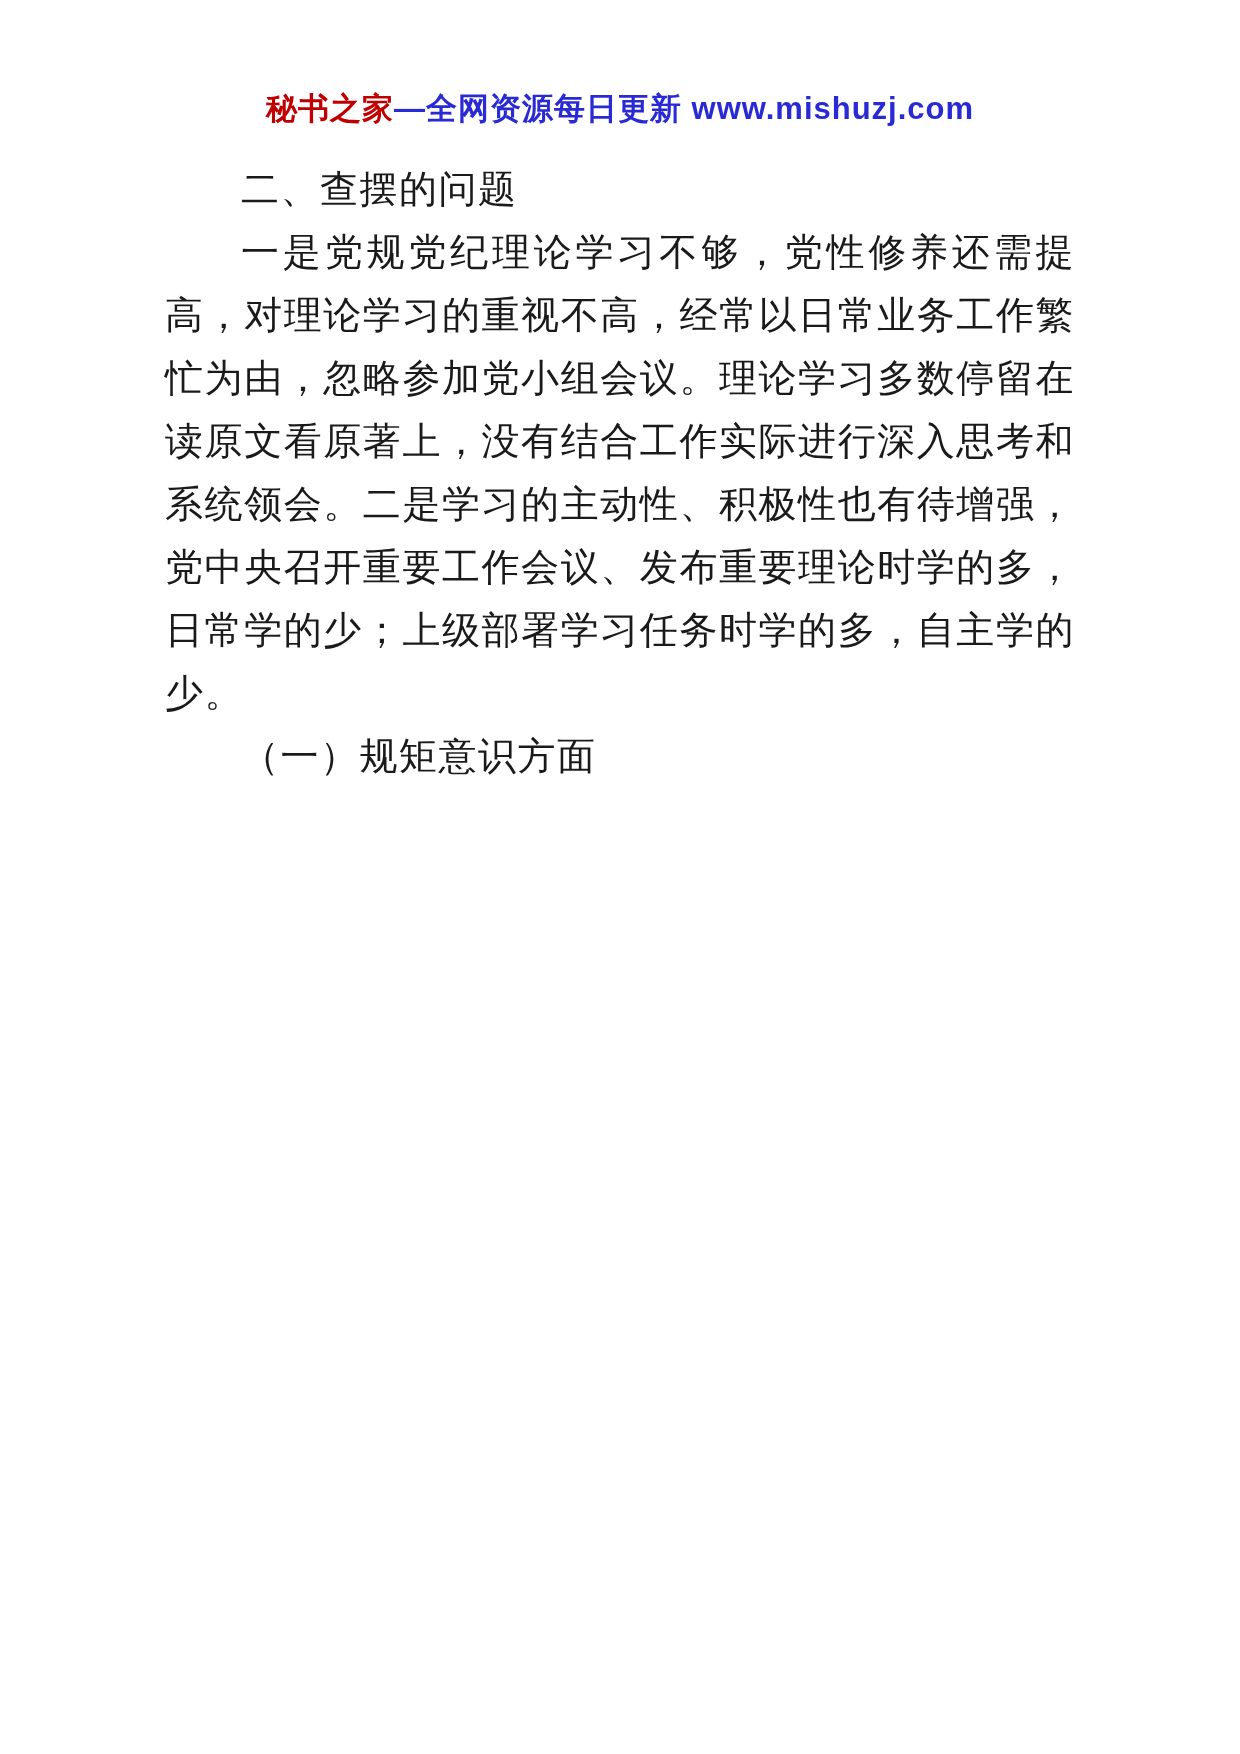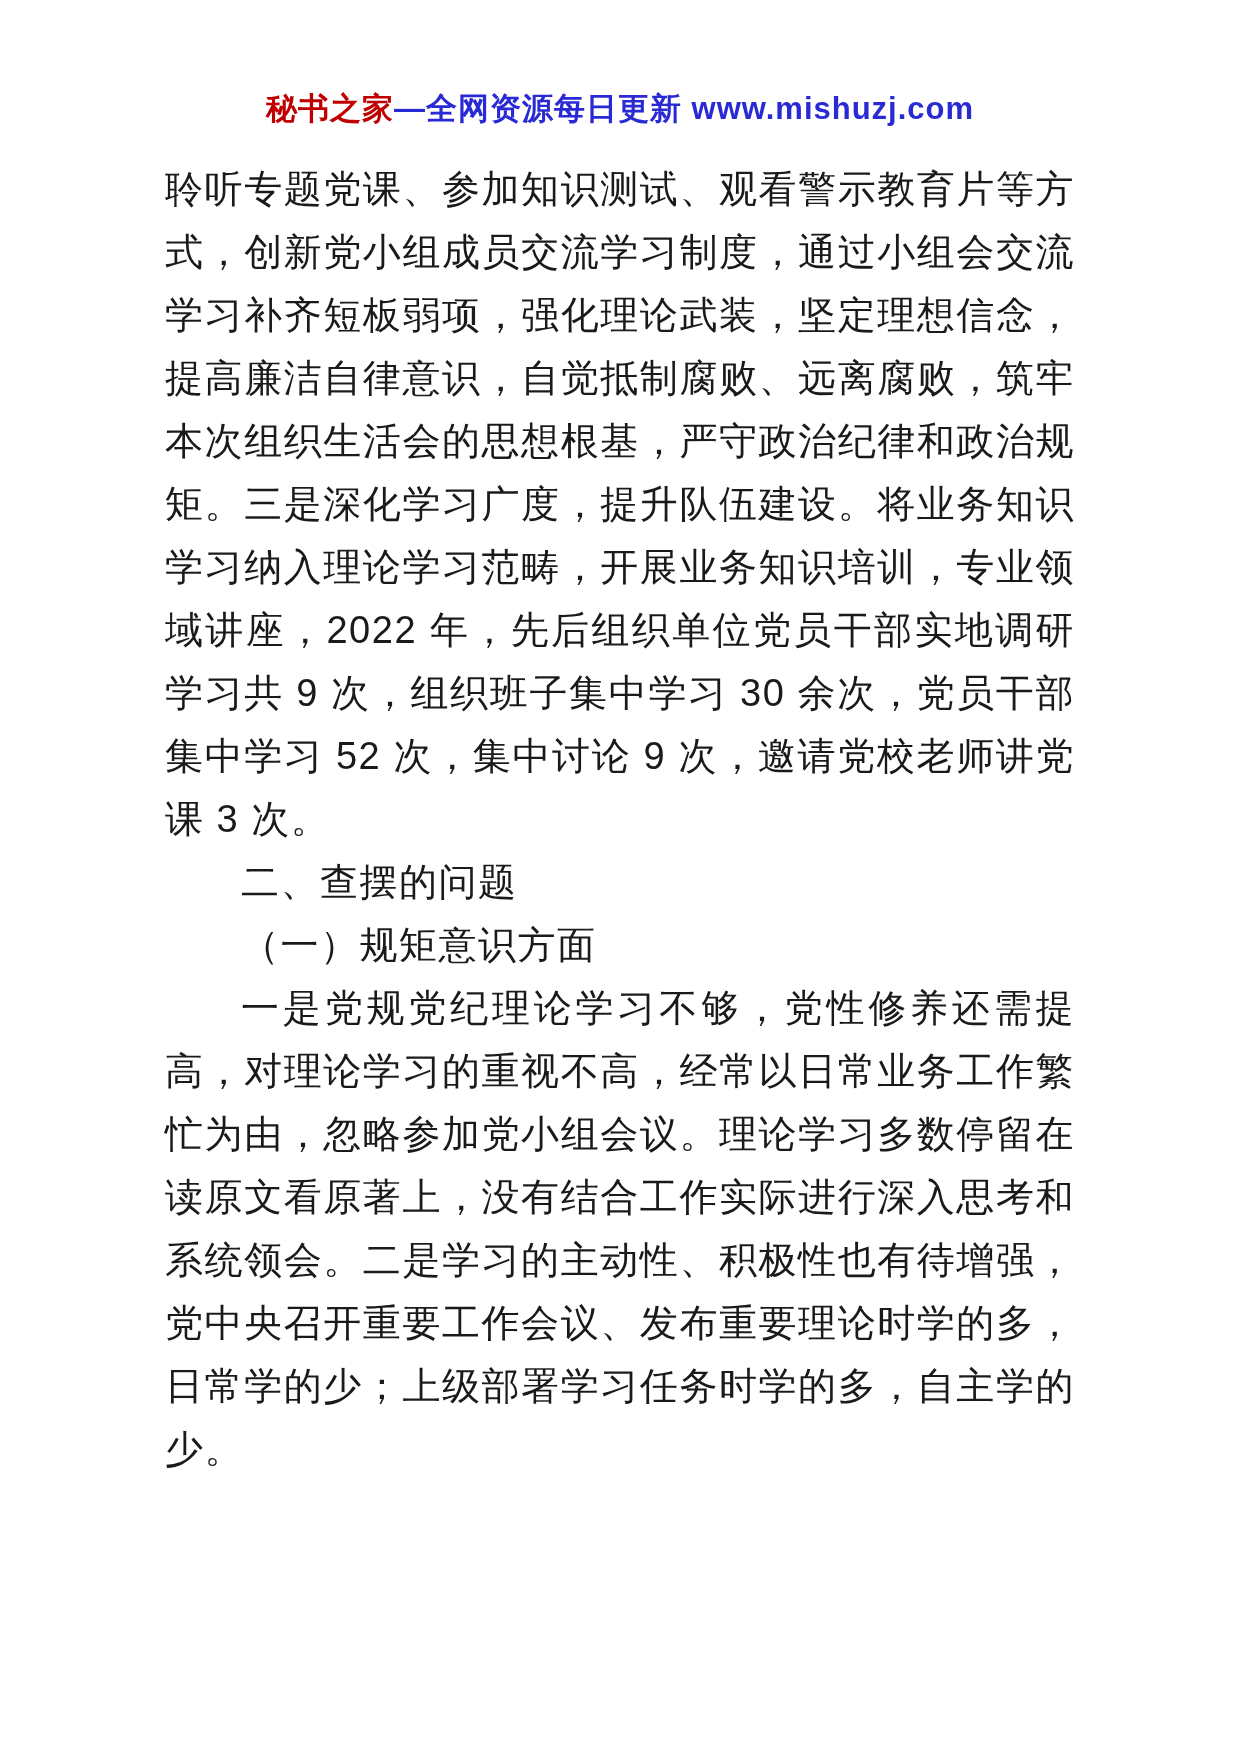--- a/index.html
+++ b/index.html
@@ -60,19 +60,18 @@
 </head>
 <body>
 
 <div class="page">
 
   <div class="site-header">
     <span class="brand">秘书之家</span><span class="tagline">—全网资源每日更新 </span><a class="url" href="#">www.mishuzj.com</a>
   </div>
 
   <div class="doc-body">
-      <p class="para">聆听专题党课、参加知识测试、观看警示教育片等方式，创新党小组成员交流学习制度，通过小组会交流学习补齐短板弱项，强化理论武装，坚定理想信念，提高廉洁自律意识，自觉抵制腐败、远离腐败，筑牢本次组织生活会的思想根基，严守政治纪律和政治规矩。三是深化学习广度，提升队伍建设。将业务知识学习纳入理论学习范畴，开展业务知识培训，专业领域讲座，2022 年，先后组织单位党员干部实地调研学习共 9 次，组织班子集中学习 30 余次，党员干部集中学习 52 次，集中讨论 9 次，邀请党校老师讲党课 3 次。</p>
       <p class="para indent">二、查摆的问题</p>
+      <p class="para indent">一是党规党纪理论学习不够，党性修养还需提高，对理论学习的重视不高，经常以日常业务工作繁忙为由，忽略参加党小组会议。理论学习多数停留在读原文看原著上，没有结合工作实际进行深入思考和系统领会。二是学习的主动性、积极性也有待增强，党中央召开重要工作会议、发布重要理论时学的多，日常学的少；上级部署学习任务时学的多，自主学的少。</p>
       <p class="para indent">（一）规矩意识方面</p>
-      <p class="para indent">一是党规党纪理论学习不够，党性修养还需提高，对理论学习的重视不高，经常以日常业务工作繁忙为由，忽略参加党小组会议。理论学习多数停留在读原文看原著上，没有结合工作实际进行深入思考和系统领会。二是学习的主动性、积极性也有待增强，党中央召开重要工作会议、发布重要理论时学的多，日常学的少；上级部署学习任务时学的多，自主学的少。</p>
     </div>
 
 </div>
 
 </body></html>

